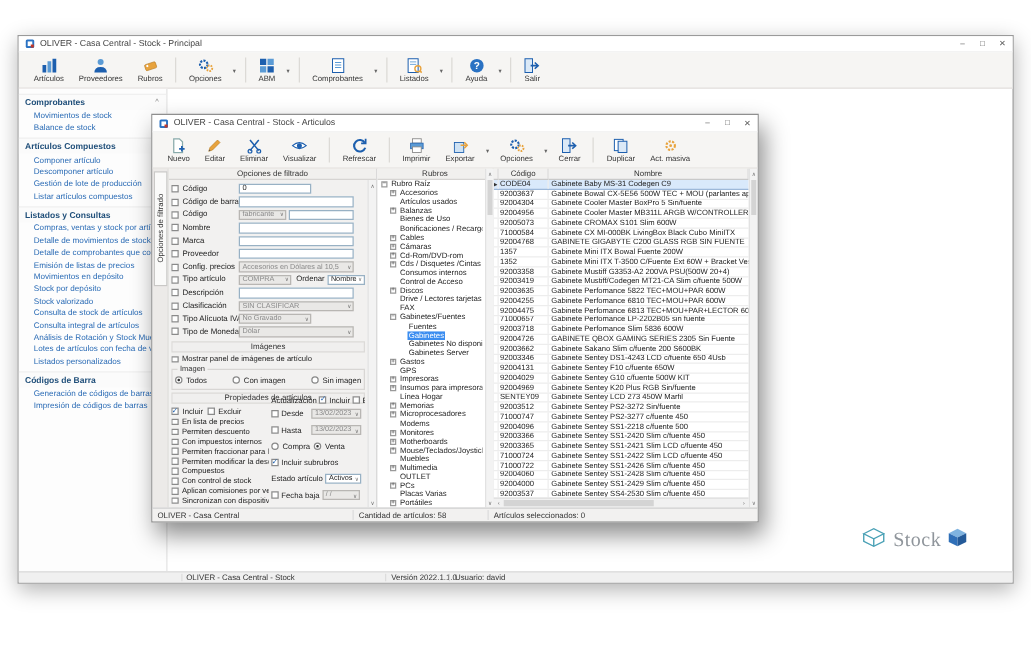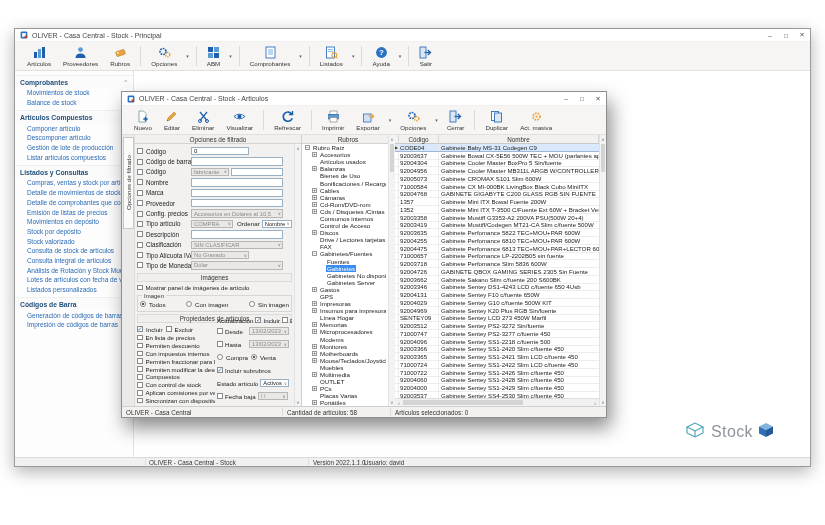--- a/index.html
+++ b/index.html
@@ -40,21 +40,21 @@
   .sb-header .chev { position:absolute; right:6px; font-size:6px; color:#888; font-weight:normal; }
   .sb-item { height:9.7px; display:flex; align-items:center; padding-left:12px; font-size:6.5px;
              color:#2a6bb5; white-space:nowrap; overflow:hidden; }
   
   #main-status { position:absolute; left:0; right:0; bottom:0; height:9px; background:#f0f0f0;
                  border-top:1px solid #dadada; font-size:6.3px; color:#333; }
   #main-status .seg { position:absolute; top:1px; white-space:nowrap; }
   .sdiv { position:absolute; top:1px; bottom:1px; width:1px; background:#dcdcdc; }
   
   #logo { position:absolute; right:36px; top:392px; display:flex; align-items:center; gap:5px; }
-  #logo .logo-text { font-size:16px; color:#8f959b; letter-spacing:0.4px; }
+  #logo .logo-text { font-size:16px; color:#8f959b; letter-spacing:0.4px;font-family:Liberation Serif, serif; }
   
   #child-win { left:120px; top:90px; width:486px; height:327px; background:#f0f0f0;
                border:1px solid #8f8f8f; box-shadow:4px 10px 18px rgba(0,0,0,0.45); }
   .titlebar.child { height:14px; }
   
   #filter-strip { position:absolute; left:0; top:43px; width:13px; bottom:11px;
                   background:#eceae8; border-right:1px solid #dddcda; }
   #filter-tab { position:absolute; left:1px; top:2px; width:11px; height:92px; background:#fafaf9;
                 border:1px solid #c9c8c6; display:flex; align-items:center; justify-content:center; }
   #filter-tab span { writing-mode:vertical-rl; transform:rotate(180deg); font-size:6.2px;

